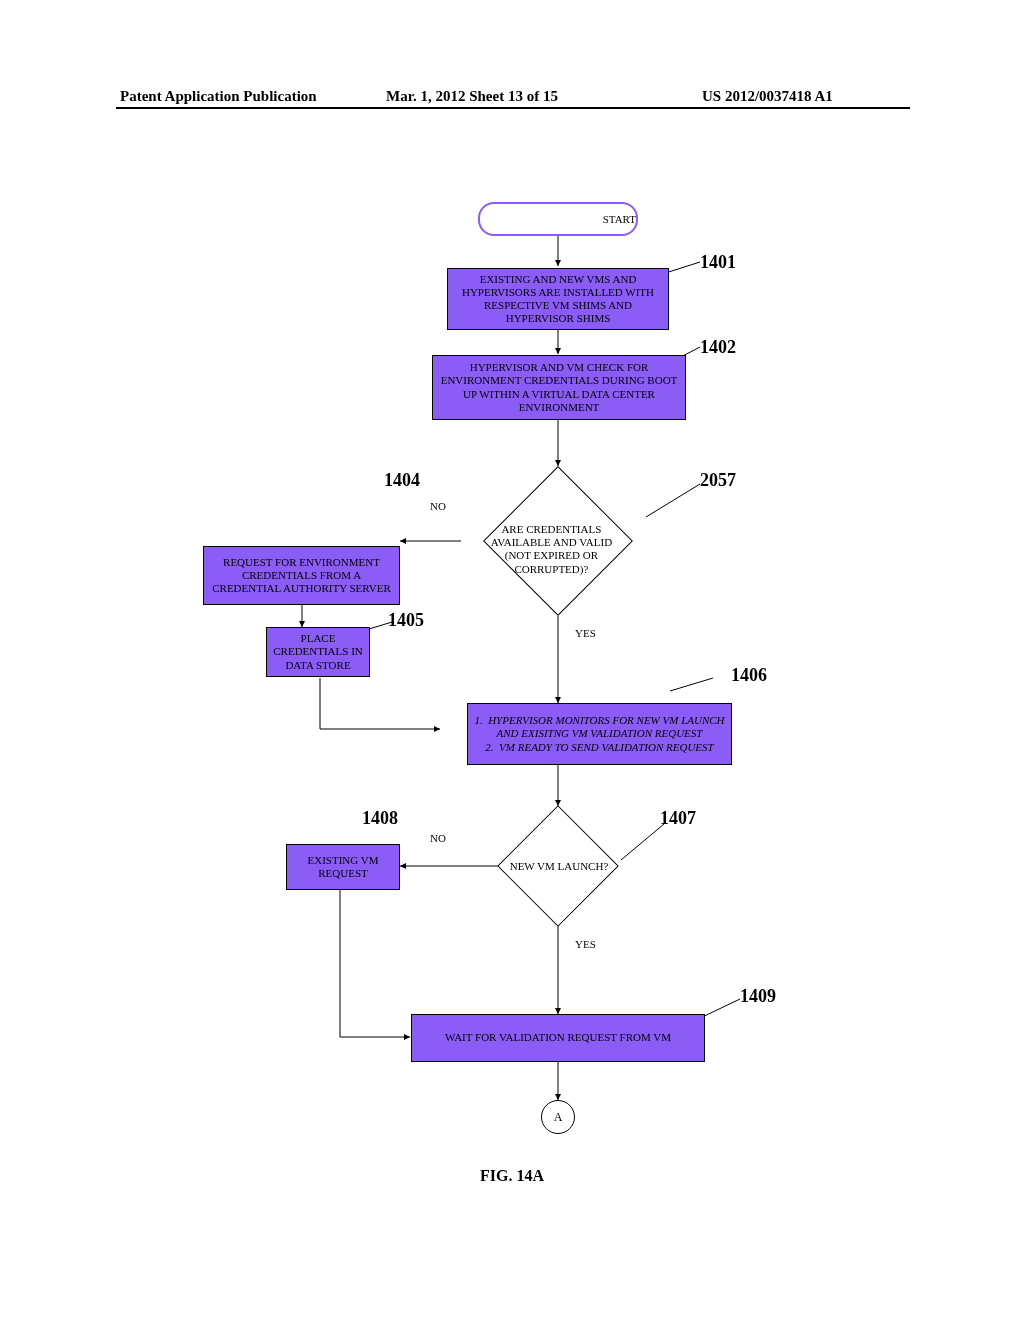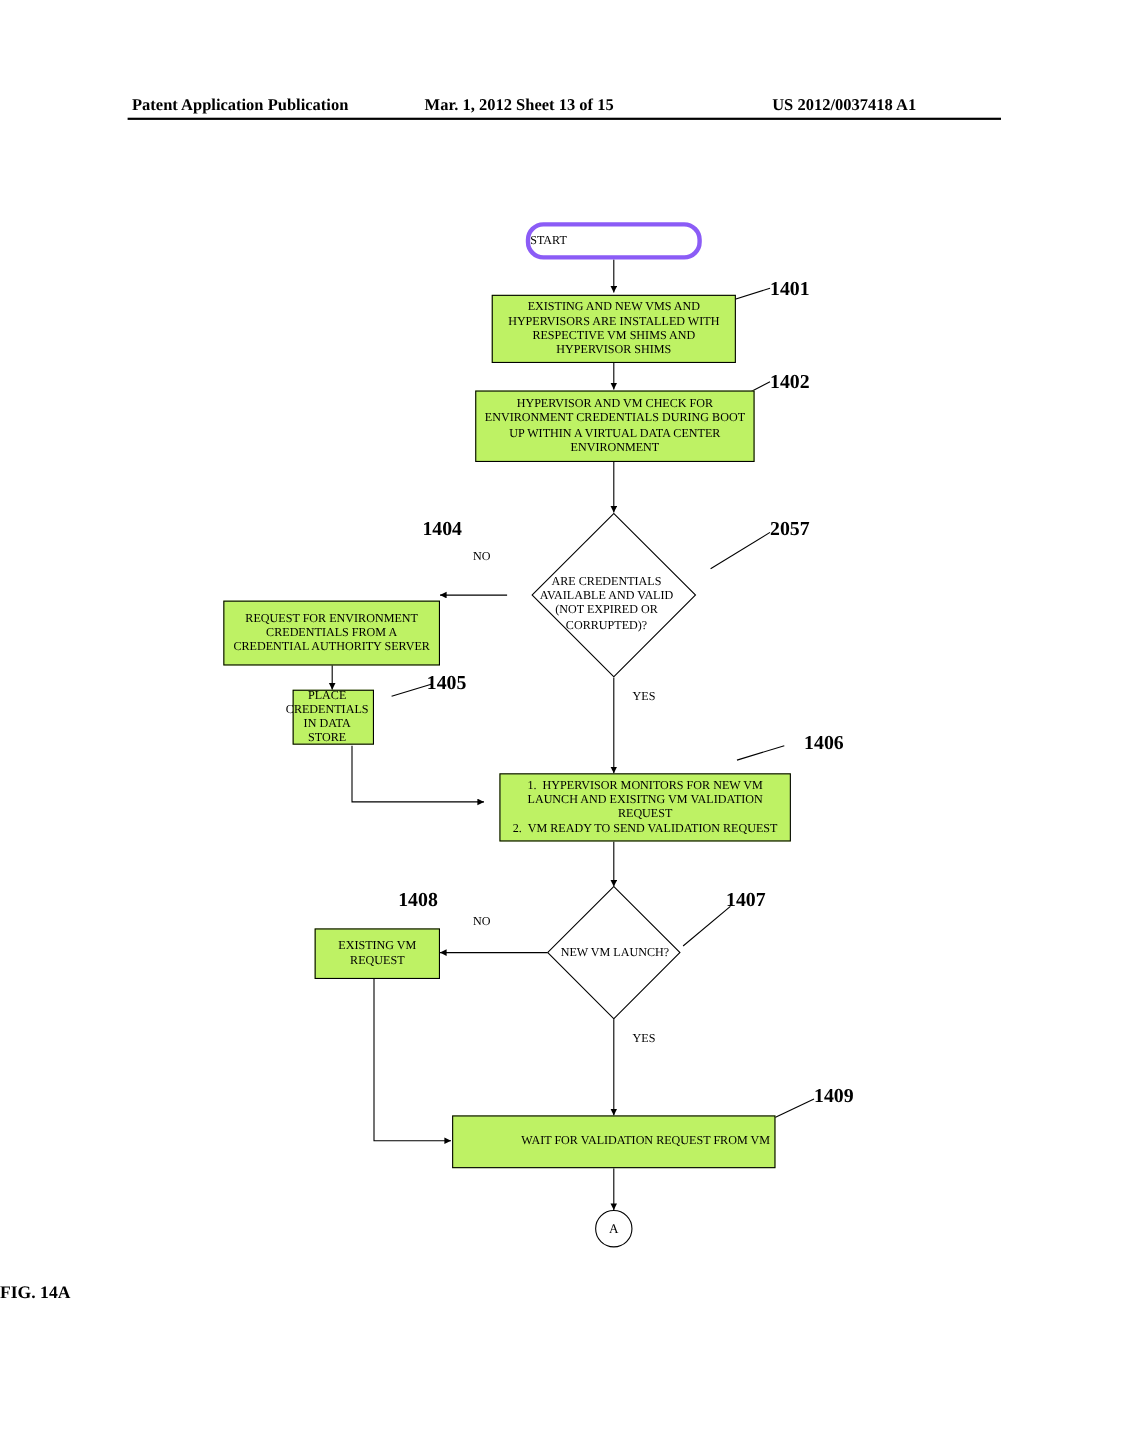--- a/index.html
+++ b/index.html
@@ -33,36 +33,36 @@
     .stage {
       position: absolute;
       top: 130px;
       left: 0;
       width: 1024px;
       height: 1080px;
     }
     .node {
       position: absolute;
       border: 1px solid #000;
-      background: #bef264;
+      background: #8b5cf6;
       font-size: 11px;
       text-align: center;
       display: flex;
       align-items: center;
-      justify-content: flex-end;
+      justify-content: center;
       padding: 4px;
       line-height: 1.2;
     }
     .start-node {
       position: absolute;
       left: 478px; top: 72px;
       width: 160px; height: 34px;
-      border: 4px solid #8b5cf6;
+      border: 2px solid #8b5cf6;
       border-radius: 16px;
-      display: flex; align-items: center; justify-content: flex-start;
+      display: flex; align-items: center; justify-content: flex-end;
       font-size: 11px;
     }
     .ref-label {
       position: absolute;
       font-weight: bold;
       font-size: 18px;
     }
     .diamond {
       position: absolute;
       border: 1px solid #000;
@@ -86,20 +86,21 @@
       width: 34px; height: 34px;
       border: 1px solid #000;
       border-radius: 50%;
       display: flex; align-items: center; justify-content: center;
       font-size: 12px;
     }
     .fig-label {
       position: absolute;
       top: 1167px;
       left: 0; right: 0;
+      text-align: center;
       font-weight: bold;
       font-size: 16px;
     }
     svg.edges {
       position: absolute;
       top: 0; left: 0;
       width: 1024px;
       height: 1080px;
       pointer-events: none;
     }
@@ -164,26 +165,26 @@
   </div>
   <div class="edge-label" style="left:430px; top:370px;">NO</div>
   <div class="edge-label" style="left:575px; top:497px;">YES</div>
 
   <div class="ref-label" style="left:336px; top:340px;margin-left:48px;">1404</div>
   <div class="node" style="left:203px; top:381px; width:197px; height:59px;margin-top:35px;">
     <span>REQUEST FOR ENVIRONMENT CREDENTIALS FROM A CREDENTIAL AUTHORITY SERVER</span>
   </div>
 
   <div class="ref-label" style="left:388px; top:480px;">1405</div>
-  <div class="node" style="left:266px; top:497px; width:74px; height:50px;">
+  <div class="node" style="left:266px; top:497px; width:104px; height:50px;">
     <span>PLACE CREDENTIALS IN DATA STORE</span>
   </div>
 
   <div class="ref-label" style="left:716px; top:535px;margin-left:15px;">1406</div>
-  <div class="node" style="left:454px; top:573px; width:265px; height:62px; white-space: pre-wrap;">
+  <div class="node" style="left:467px; top:573px; width:265px; height:62px; white-space: pre-wrap; font-style: italic;">
     <span>1.  HYPERVISOR MONITORS FOR NEW VM LAUNCH AND EXISITNG VM VALIDATION REQUEST
 2.  VM READY TO SEND VALIDATION REQUEST</span>
   </div>
 
   <div class="ref-label" style="left:660px; top:678px;">1407</div>
   <div class="diamond" style="left:515px; top:693px; width:86px; height:86px;">
     <div class="diamond-text" style="left:-32px; top:35px;">NEW VM LAUNCH?</div>
   </div>
   <div class="edge-label" style="left:430px; top:702px;">NO</div>
   <div class="edge-label" style="left:575px; top:808px;">YES</div>

